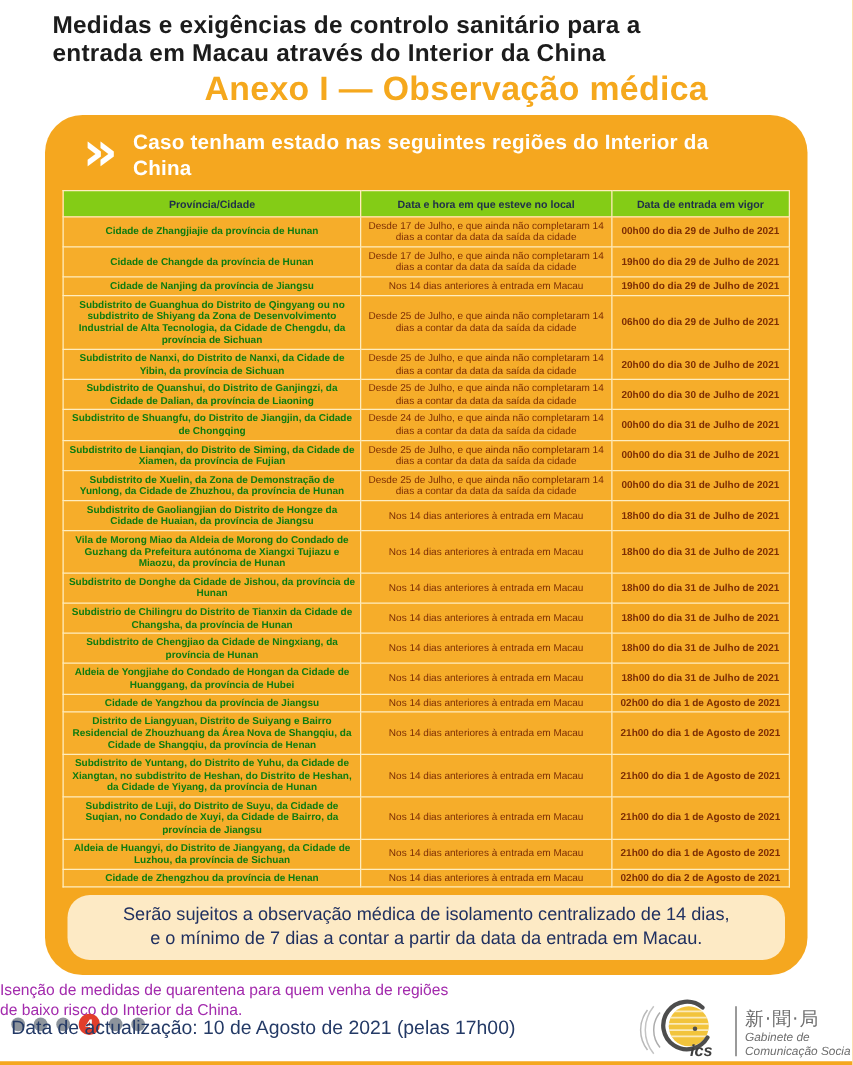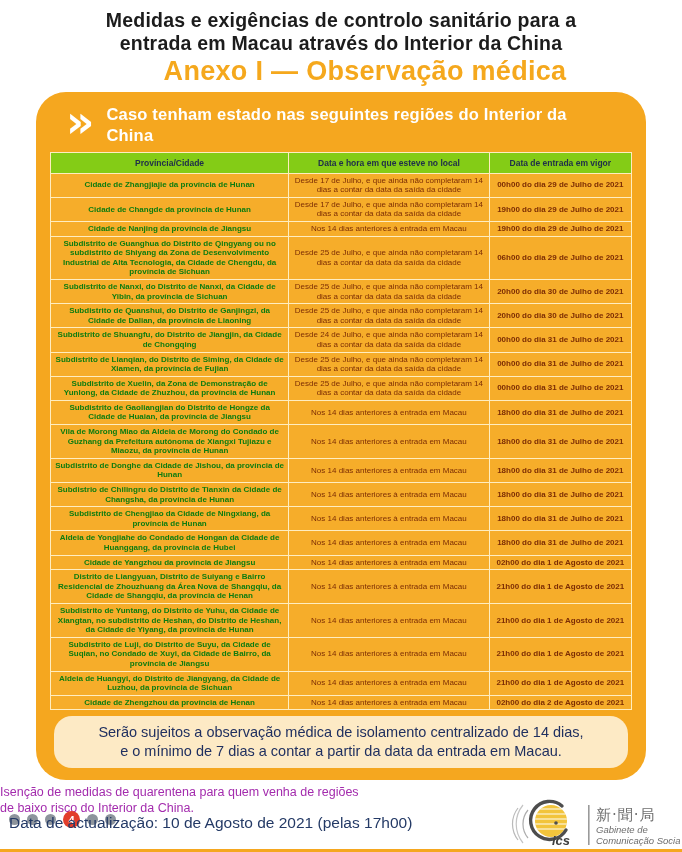--- a/index.html
+++ b/index.html
@@ -1,21 +1,21 @@
 <!DOCTYPE html>
 <html><head>
 <meta charset="utf-8">
 <style>
   html,body{margin:0;padding:0;}
   body{width:682px;height:852px;background:#ffffff;font-family:"Liberation Sans",sans-serif;}
   .page{position:relative;width:682px;height:852px;overflow:hidden;background:#fff;}
 
   
-  .title{padding-top:9px;text-align:center;color:#1c1c1c;font-weight:bold;
-         font-size:19.5px;line-height:1.18;letter-spacing:.2px;}
+  .title{padding-top:9px;color:#1c1c1c;font-weight:bold;
+         font-size:19.5px;line-height:1.18;letter-spacing:.2px;margin-left:42px;}
   .subtitle{text-align:center;color:#f5a81d;font-weight:bold;font-size:27px;
             line-height:1.05;margin-top:2px;letter-spacing:.3px;padding-left:48px;}
 
   
   .panel{position:relative;width:610px;margin:7px auto 0 auto;background:#f5a71f;
          border-radius:30px;padding:10px 14px 12px 14px;box-sizing:border-box;}
   .panel-head{display:flex;align-items:flex-start;padding:2px 0 6px 16px;}
   .chev{color:#ffffff;font-weight:bold;font-size:44px;line-height:.8;margin-right:12px;
         font-family:"DejaVu Sans",sans-serif;}
   .panel-heading{color:#ffffff;font-weight:bold;font-size:16.5px;line-height:1.25;

